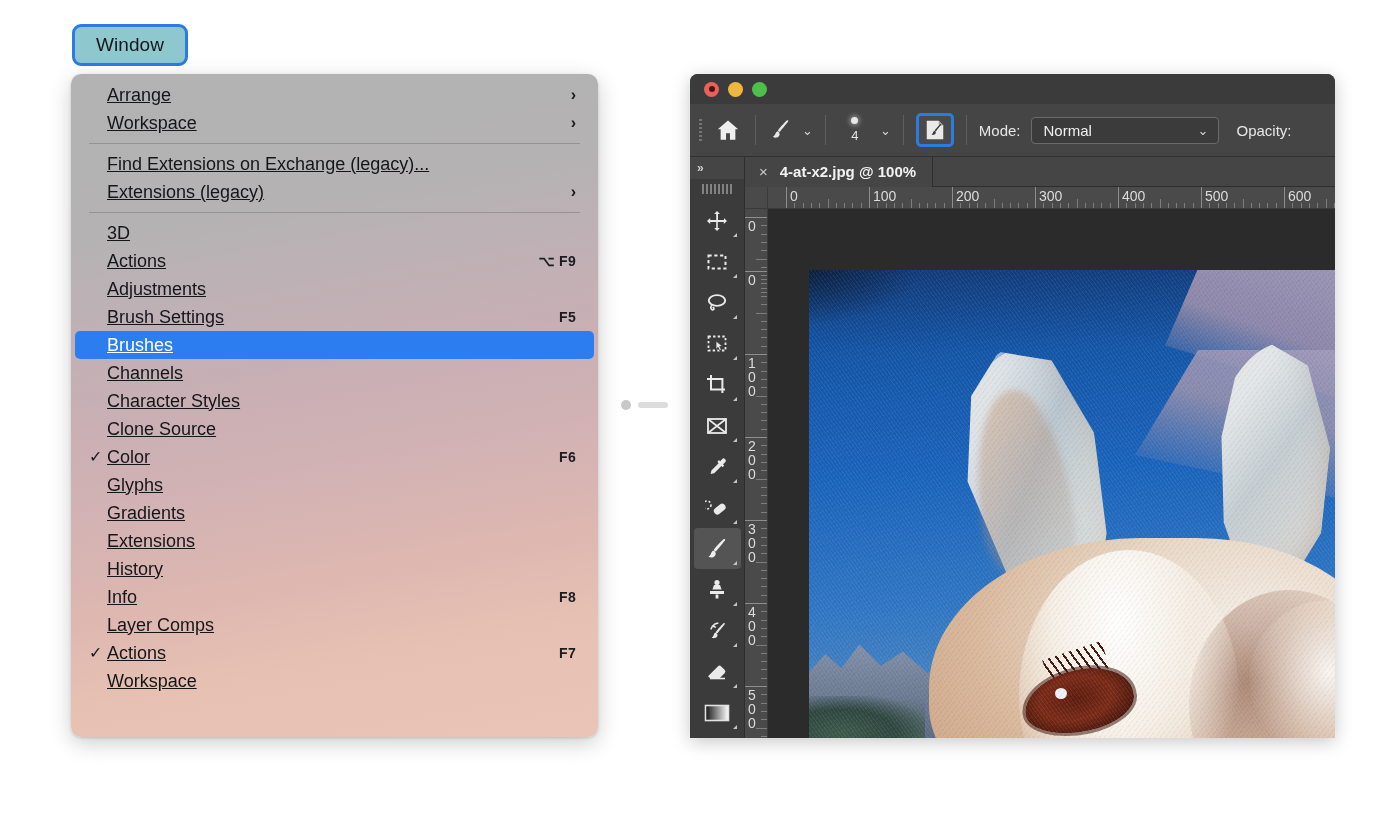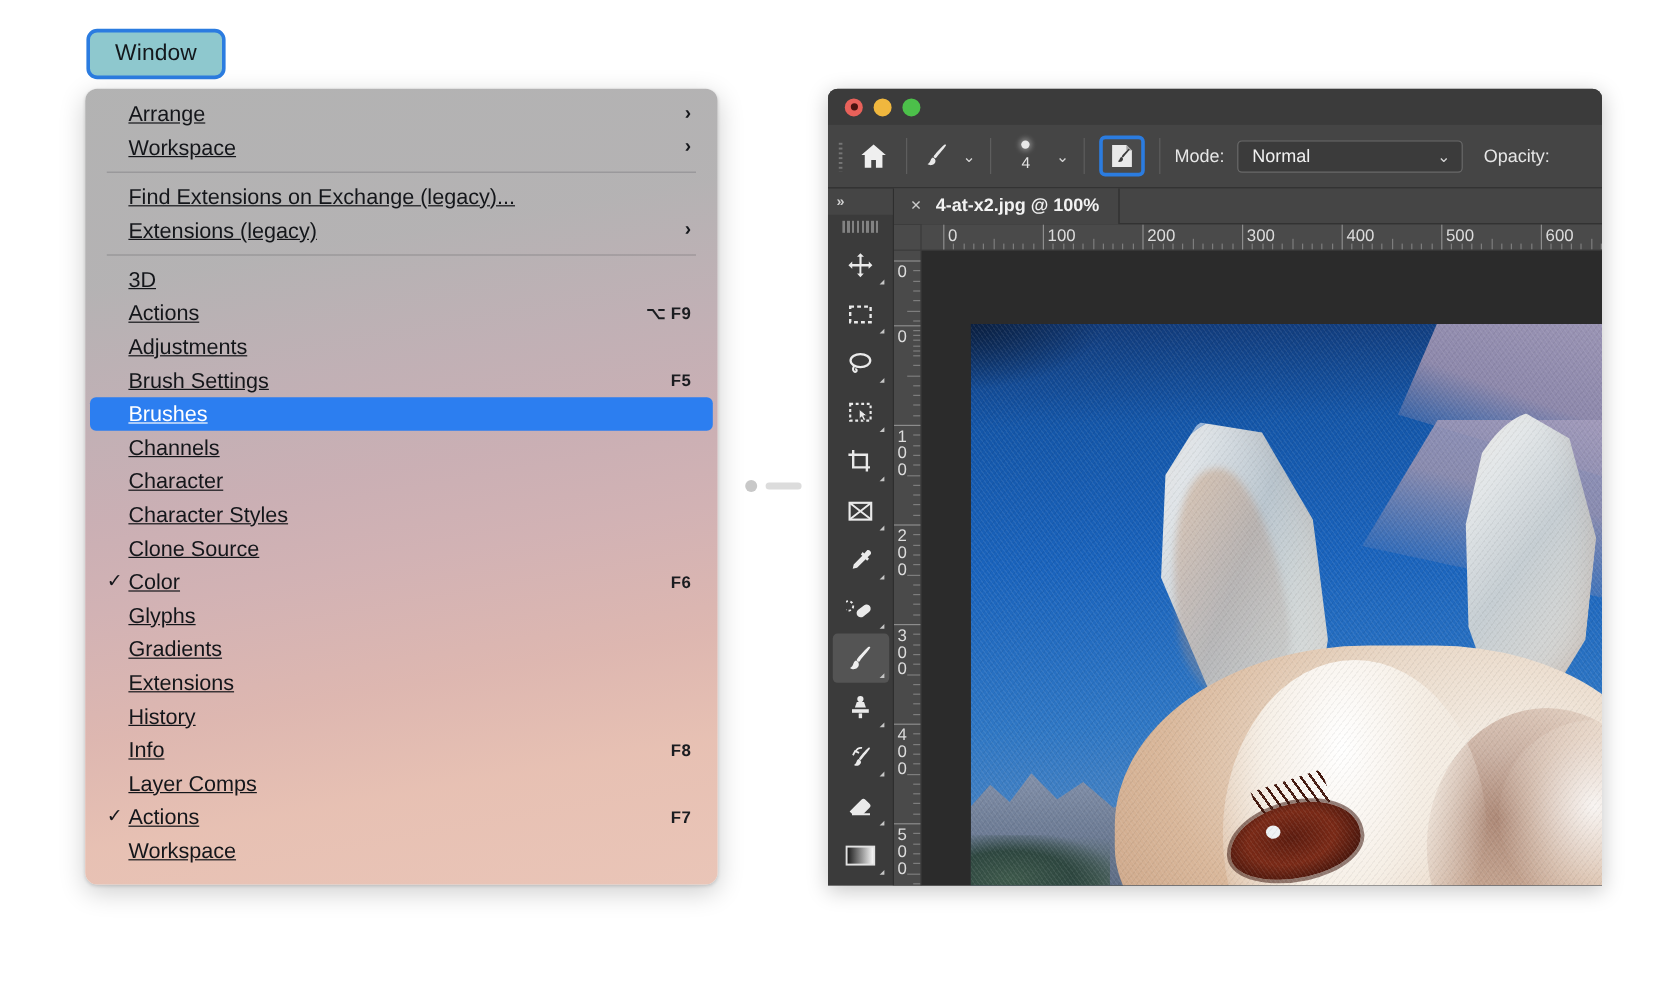--- a/index.html
+++ b/index.html
@@ -368,24 +368,20 @@
         <span class="mlabel">Brush Settings</span>
         <span class="shortcut">F5</span>
       </div>
       <div class="menu-item selected">
         <span class="check"></span>
         <span class="mlabel">Brushes</span>
       </div>
       <div class="menu-item">
         <span class="check"></span>
         <span class="mlabel">Channels</span>
-      </div>
-      <div class="menu-item">
-        <span class="check"></span>
-        <span class="mlabel">Character</span>
       </div>
       <div class="menu-item">
         <span class="check"></span>
         <span class="mlabel">Character Styles</span>
       </div>
       <div class="menu-item">
         <span class="check"></span>
         <span class="mlabel">Clone Source</span>
       </div>
       <div class="menu-item">

